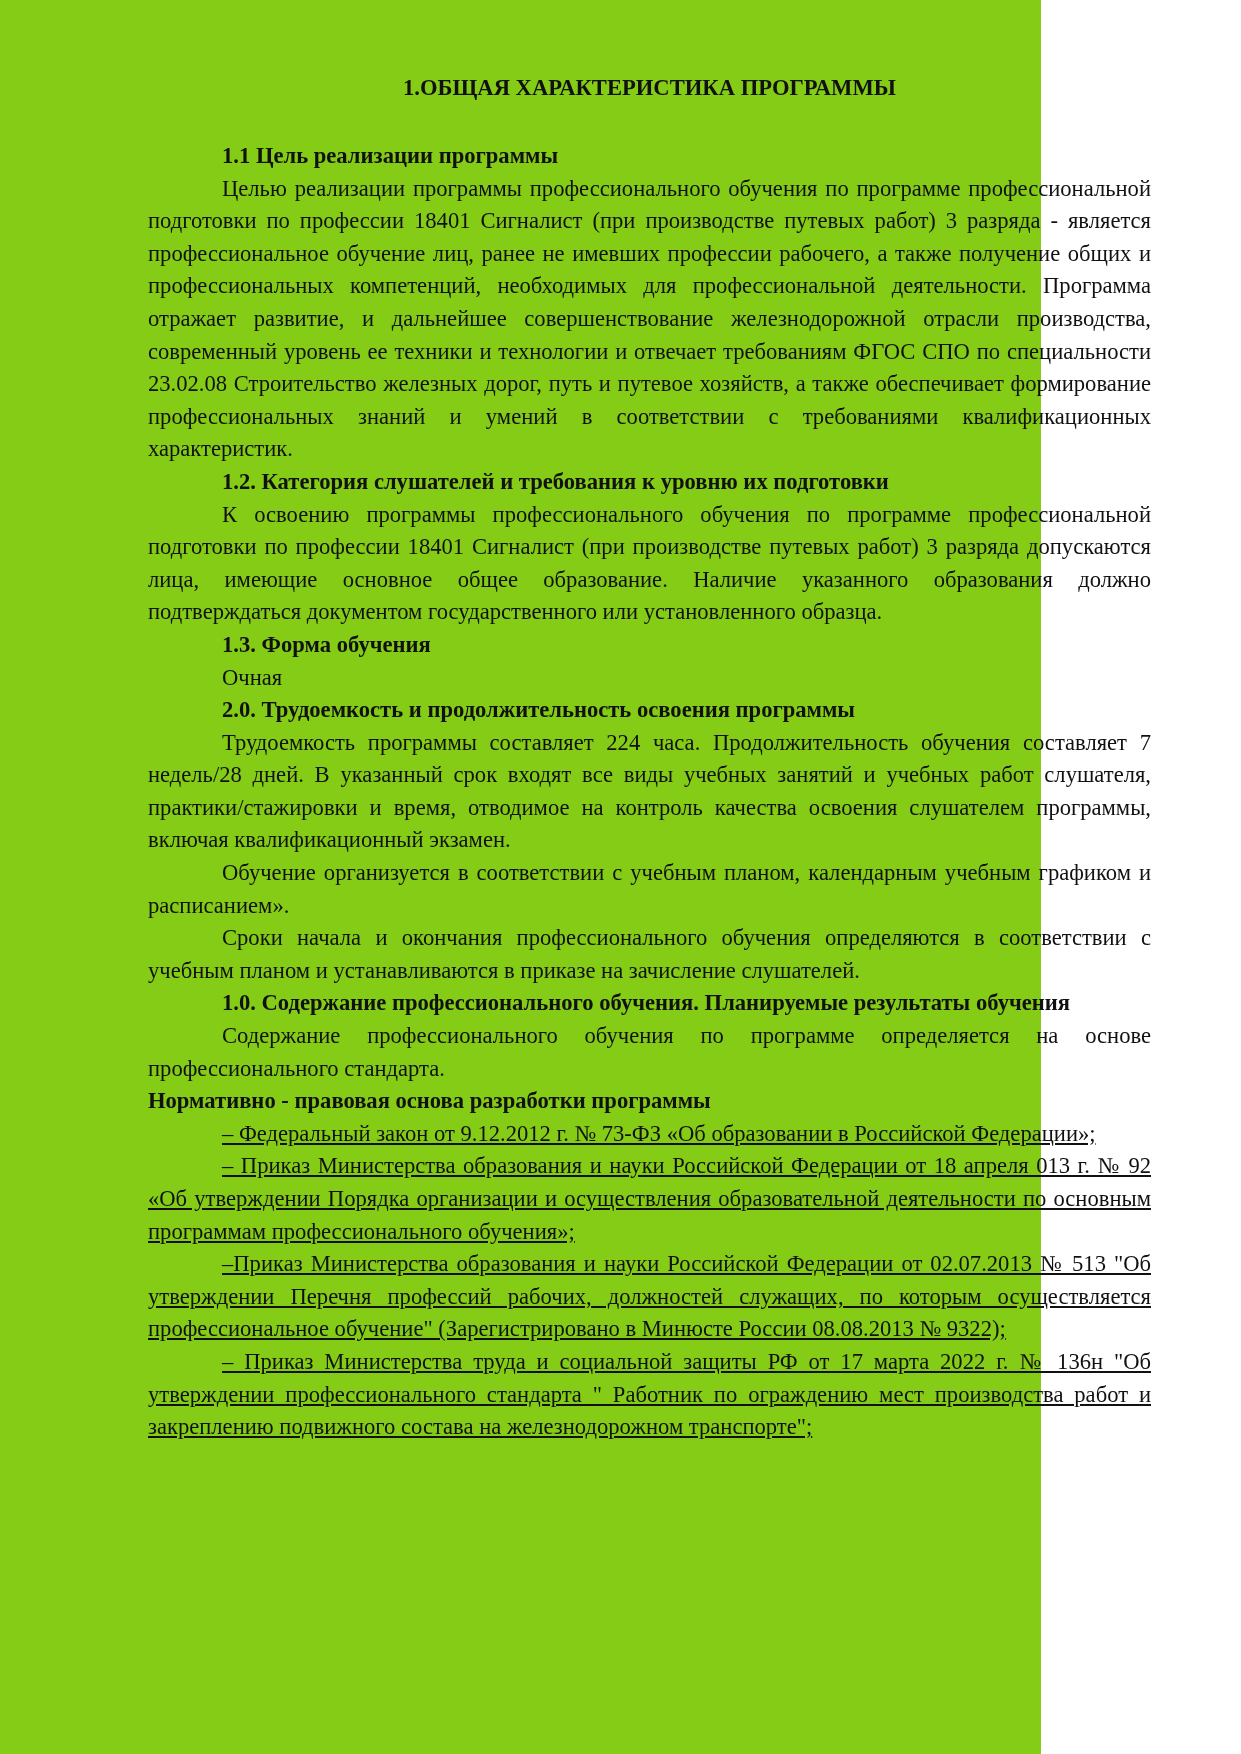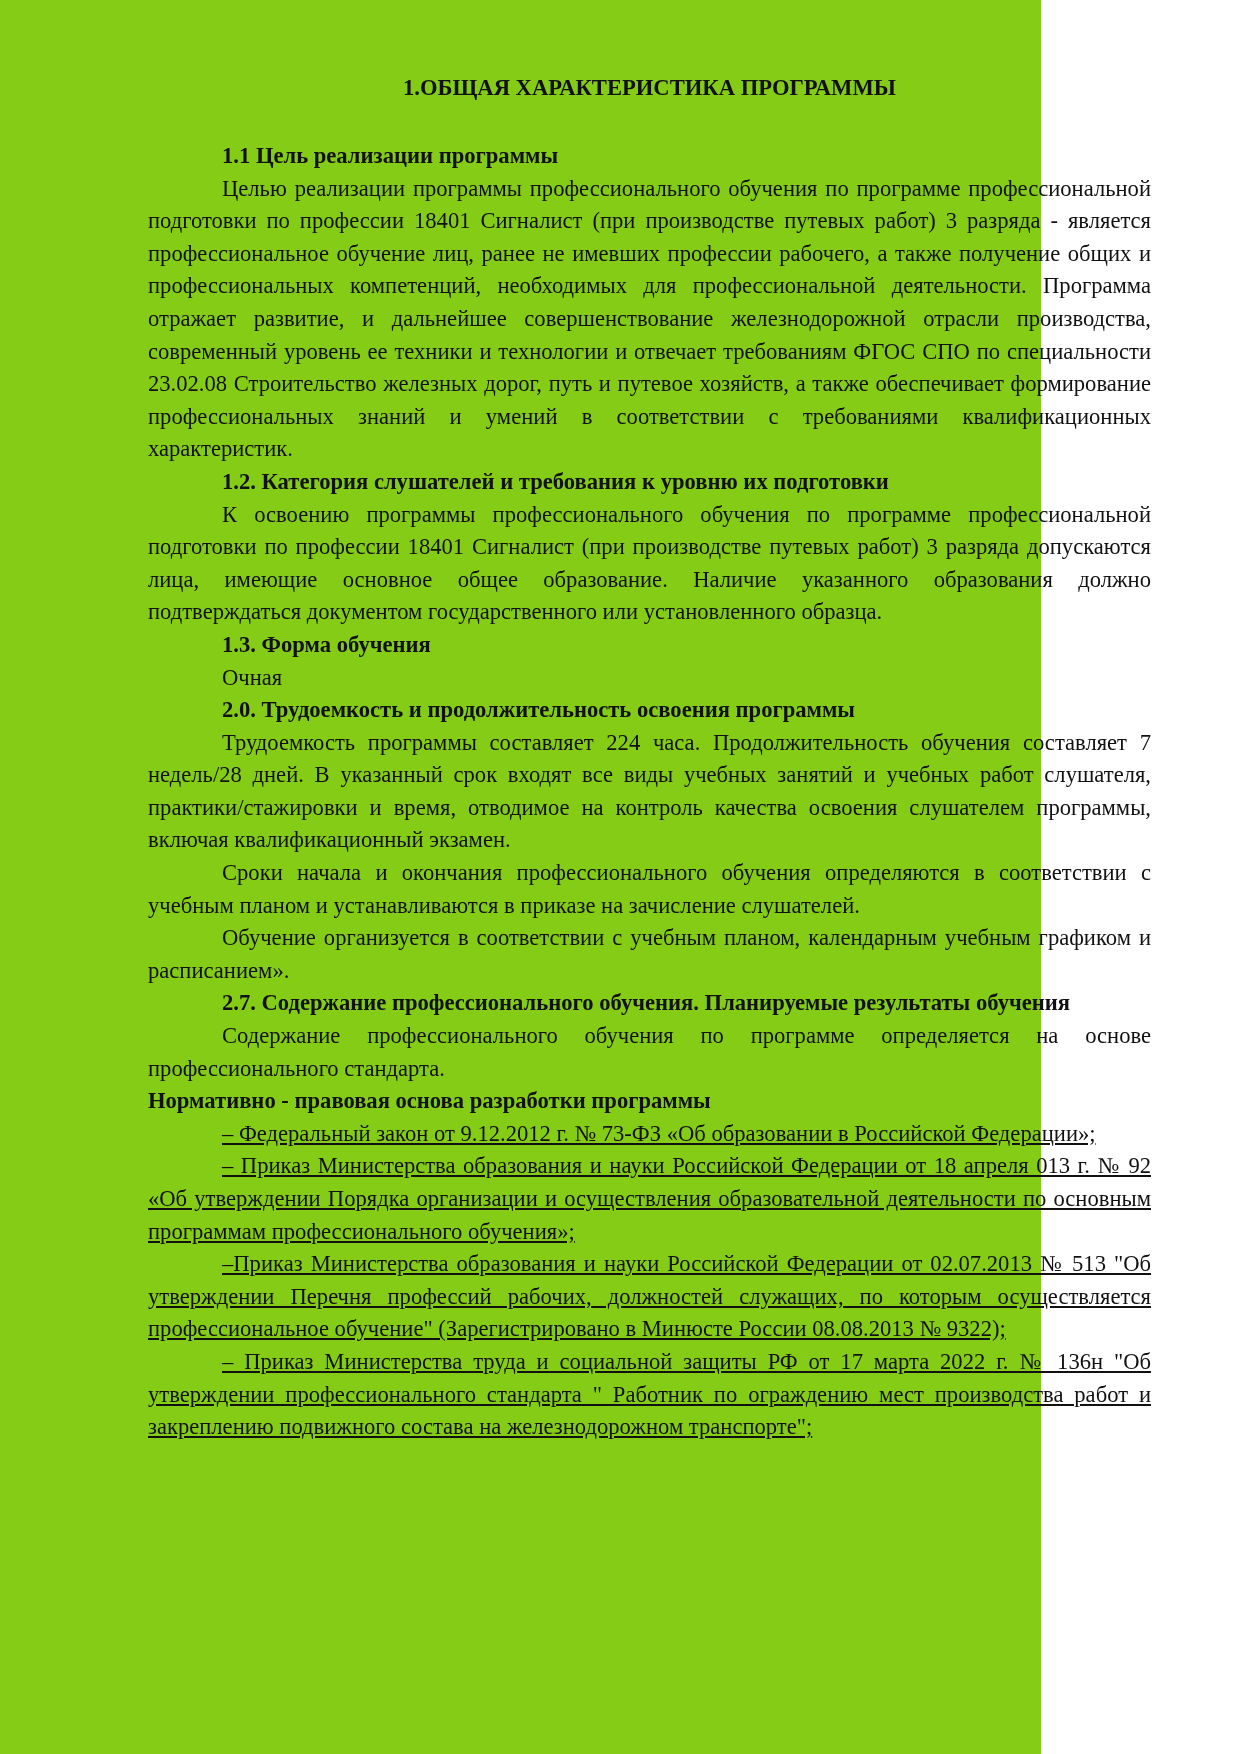--- a/index.html
+++ b/index.html
@@ -32,24 +32,24 @@
     <p class="ind">Целью реализации программы профессионального обучения по программе профессиональной подготовки по профессии 18401 Сигналист (при производстве путевых работ) 3 разряда - является профессиональное обучение лиц, ранее не имевших профессии рабочего, а также получение общих и профессиональных компетенций, необходимых для профессиональной деятельности. Программа отражает развитие, и дальнейшее совершенствование железнодорожной отрасли производства, современный уровень ее техники и технологии и отвечает требованиям ФГОС СПО по специальности 23.02.08 Строительство железных дорог, путь и путевое хозяйств, а также обеспечивает формирование профессиональных знаний и умений в соответствии с требованиями квалификационных характеристик.</p>
 
     <p class="h">1.2. Категория слушателей и требования к уровню их подготовки</p>
     <p class="ind">К освоению программы профессионального обучения по программе профессиональной подготовки по профессии 18401 Сигналист (при производстве путевых работ) 3 разряда допускаются лица, имеющие основное общее образование. Наличие указанного образования должно подтверждаться документом государственного или установленного образца.</p>
 
     <p class="h">1.3. Форма обучения</p>
     <p class="ind">Очная</p>
 
     <p class="h">2.0. Трудоемкость и продолжительность освоения программы</p>
     <p class="ind">Трудоемкость программы составляет 224 часа. Продолжительность обучения составляет 7 недель/28 дней. В указанный срок входят все виды учебных занятий и учебных работ слушателя, практики/стажировки и время, отводимое на контроль качества освоения слушателем программы, включая квалификационный экзамен.</p>
+    <p class="ind">Обучение организуется в соответствии с учебным планом, календарным учебным графиком и расписанием».</p>
     <p class="ind">Сроки начала и окончания профессионального обучения определяются в соответствии с учебным планом и устанавливаются в приказе на зачисление слушателей.</p>
-    <p class="ind">Обучение организуется в соответствии с учебным планом, календарным учебным графиком и расписанием».</p>
 
-    <p class="h">2.7. Содержание профессионального обучения. Планируемые результаты обучения</p>
+    <p class="h">1.0. Содержание профессионального обучения. Планируемые результаты обучения</p>
     <p class="ind">Содержание профессионального обучения по программе определяется на основе профессионального стандарта.</p>
 
     <p class="h0">Нормативно - правовая основа разработки программы</p>
     <div>
       <p class="li">– Федеральный закон от 9.12.2012 г. № 73-ФЗ «Об образовании в Российской Федерации»;</p>
       <p class="li">– Приказ Министерства образования и науки Российской Федерации от 18 апреля 013 г. № 92 «Об утверждении Порядка организации и осуществления образовательной деятельности по основным программам профессионального обучения»;</p>
       <p class="li">–Приказ Министерства образования и науки Российской Федерации от 02.07.2013 № 513 "Об утверждении Перечня профессий рабочих, должностей служащих, по которым осуществляется профессиональное обучение" (Зарегистрировано в Минюсте России 08.08.2013 № 9322);</p>
       <p class="li">– Приказ Министерства труда и социальной защиты РФ от 17 марта 2022 г. № 136н "Об утверждении профессионального стандарта " Работник по ограждению мест производства работ и закреплению подвижного состава на железнодорожном транспорте";</p>
     </div>
   </div>

